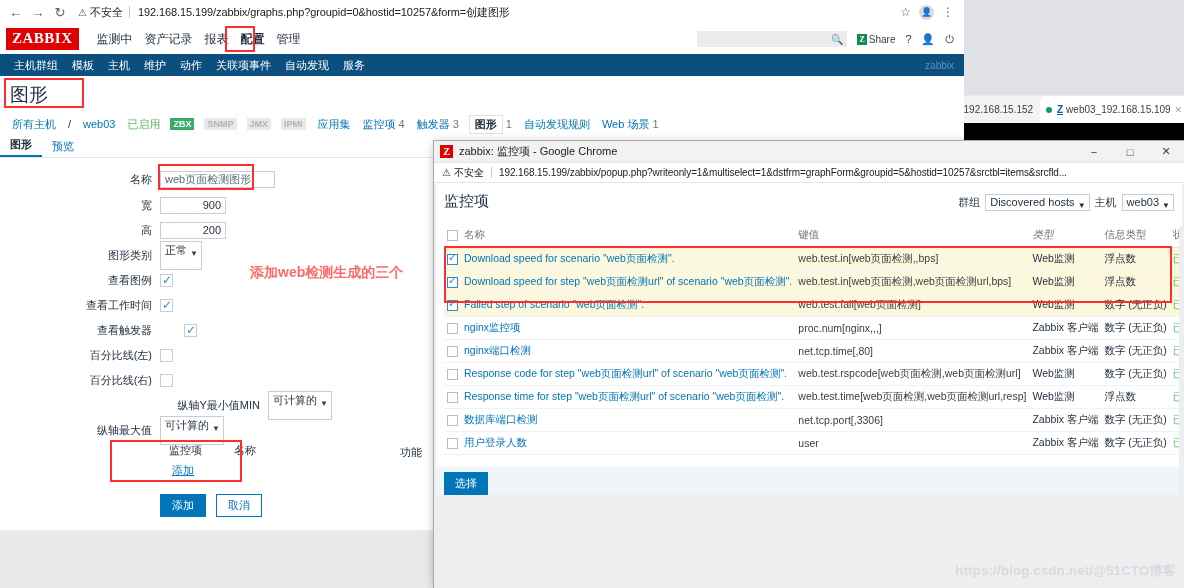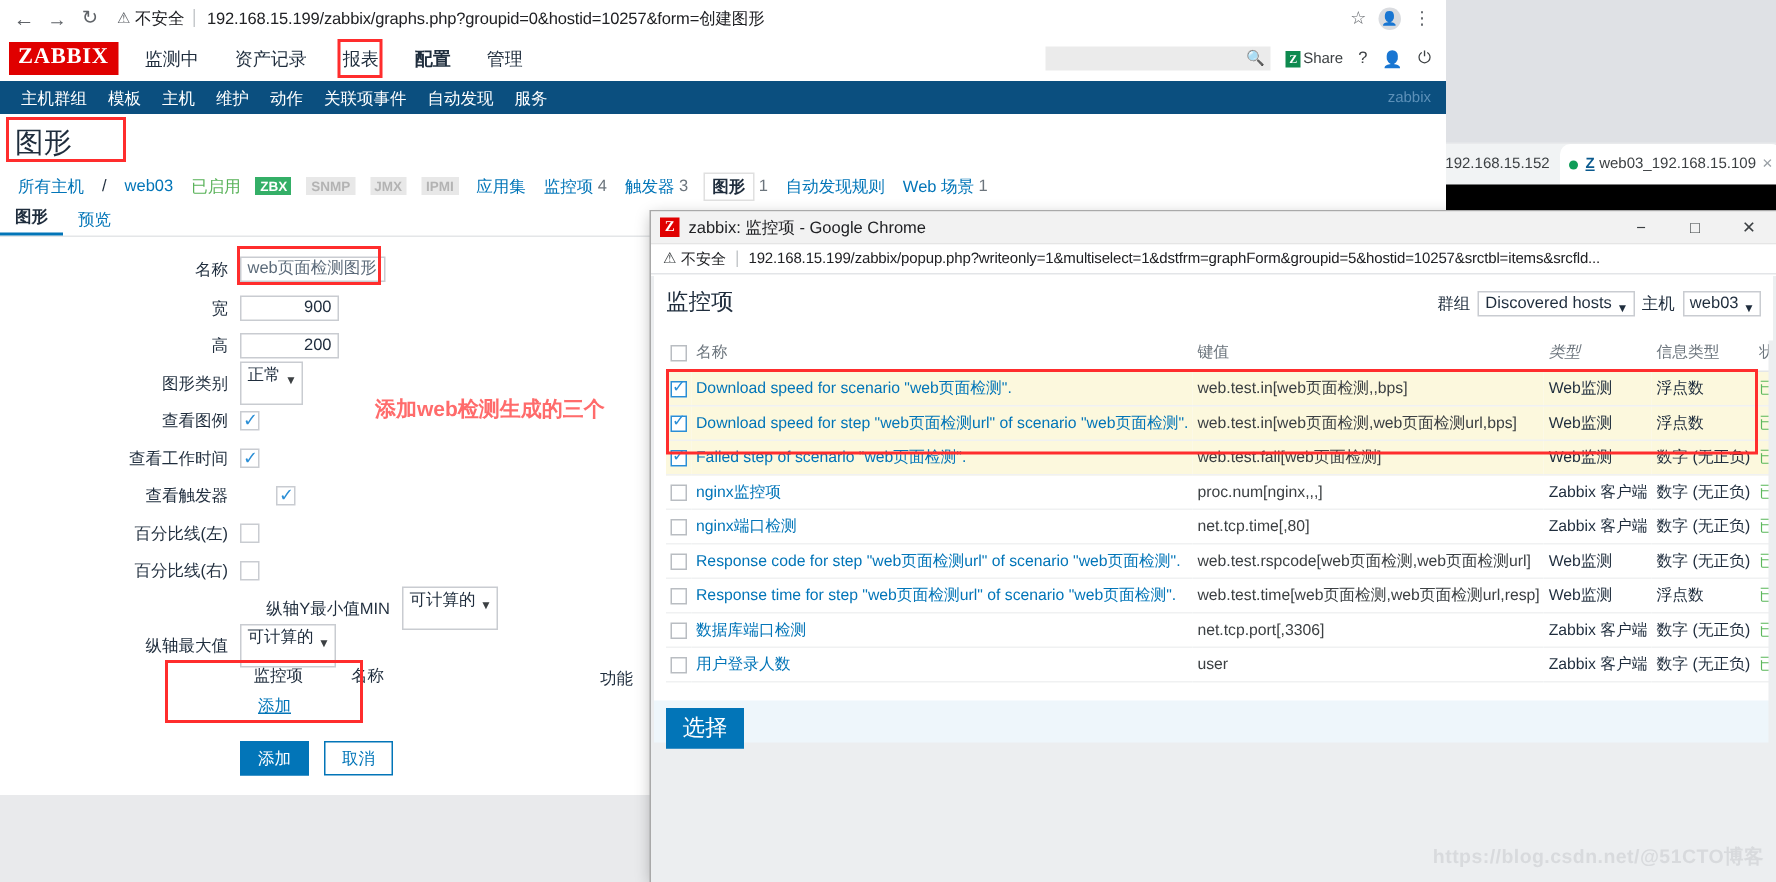--- a/index.html
+++ b/index.html
@@ -48,21 +48,21 @@
                  display:flex;align-items:center;justify-content:center;font-size:9px; }
 
   
   .redbox { position:absolute; border: 2px solid #ff2d2d; pointer-events:none; }
 
   
   .zx-header { position:absolute; left:0; top:24px; width:964px; height:30px; background:#ffffff;
                display:flex; align-items:center; }
   .zx-logo { margin-left: 6px; background:#e00000; color:#ffffff; font-weight:bold; font-size:15px;
              letter-spacing:0.5px; padding: 2px 6px 3px; font-family:"Liberation Serif", serif; }
-  .zx-menu { display:flex; align-items:center; margin-left: 18px; gap: 24px; }
+  .zx-menu { display:flex; align-items:center; margin-left: 18px; gap: 12px; }
   .zx-menu a { color:#1f2d3d; font-size:12px; text-decoration:none; white-space:nowrap; }
   .zx-menu a.active { font-weight: bold; }
   .zx-head-right { margin-left:auto; display:flex; align-items:center; gap:10px; padding-right:10px; }
   .zx-search { width:150px; height:16px; background:#ebebeb; border:none; display:flex;
                align-items:center; justify-content:flex-end; padding-right:4px; }
   .zx-search .mag { color:#7b8794; font-size:10px; }
   .zx-share { display:flex; align-items:center; font-size:10px; color:#3c4043; gap:2px; }
   .zx-share .zicon { background:#0e8a4f; color:#fff; font-weight:bold; font-size:8px;
                      padding:1px 2px; font-family:"Liberation Serif",serif; }
   .zx-ic { color:#3c4043; font-size:11px; }
@@ -96,21 +96,21 @@
              display:flex; align-items:flex-end; border-bottom:1px solid #e4e6e8; }
   .subtabs .st { font-size:11px; padding: 2px 10px 3px; color:#0275b8; text-decoration:none; }
   .subtabs .st.active { color:#1f2d3d; font-weight:bold; border-bottom:2px solid #0275b8; }
 
   
   .formwrap { position:absolute; left:0; top:158px; width:964px; height:372px; background:#ffffff; }
   .frow { position:absolute; left:0; width:440px; height:22px; display:flex; align-items:center; }
   .flabel { width:160px; text-align:right; padding-right:8px; font-size:11px; color:#1f2d3d; white-space:nowrap; }
   .finput { height:17px; border:1px solid #c9ccd1; background:#ffffff; font-size:11px; padding:0 4px;
             color:#1f2d3d; line-height:15px; }
-  .finput.name { width:97px; color:#5c6b7a; }
+  .finput.name { width:115px; color:#5c6b7a; }
   .finput.num { width:66px; text-align:right; }
   .fselect { height:29px; border:1px solid #c9ccd1; background:#ffffff; font-size:11px;
              padding:0 14px 0 4px; color:#1f2d3d; position:relative; line-height:16px; display:inline-block; }
   .fselect .arw { position:absolute; right:3px; top:4px; font-size:8px; color:#3c4043; }
   .fcheck { width:13px; height:13px; border:1px solid #c9ccd1; background:#ffffff; position:relative; }
   .fcheck.on::after { content:"\2713"; position:absolute; left:1px; top:-2px; font-size:12px; color:#2a8ed6; }
 
   .annot { position:absolute; left:250px; top:264px; font-size:14px; color:#ff6b6b; font-weight:bold;
            white-space:nowrap; }
 
@@ -173,21 +173,21 @@
   .enabled { color:#5cb85c; }
   .c-name { width:300px; }
   .c-key { width:205px; }
   .c-type { width:72px;font-style:italic; }
   .c-info { width:78px; }
   .c-state { width:48px; }
   .c-chk { width:18px; }
 
   .pw-selectbar { position:absolute; left:2px; top:283px; width:746px; height:28px; background:#eef6fb; }
   .btn-select { position:absolute; left:10px; top:288px; background:#0275b8; color:#ffffff;
-                font-size:15px; padding:3px 10px; border:1px solid #0275b8; }
+                font-size:11px; padding:3px 10px; border:1px solid #0275b8; }
 
   .pw-redbox { position:absolute; left:10px; top:62px; width:728px; height:57px;
                border:2px solid #ff2d2d; pointer-events:none; }
 
   .watermark { position:absolute; right:8px; bottom:8px; font-size:13px; color:#d8dadd;
                white-space:nowrap; font-weight:bold; letter-spacing:0.3px; }
 
   .scrollbar-v { position:absolute; right:0; top:43px; width:5px; height:404px; background:#eceef0; }
 </style>
 </head>

